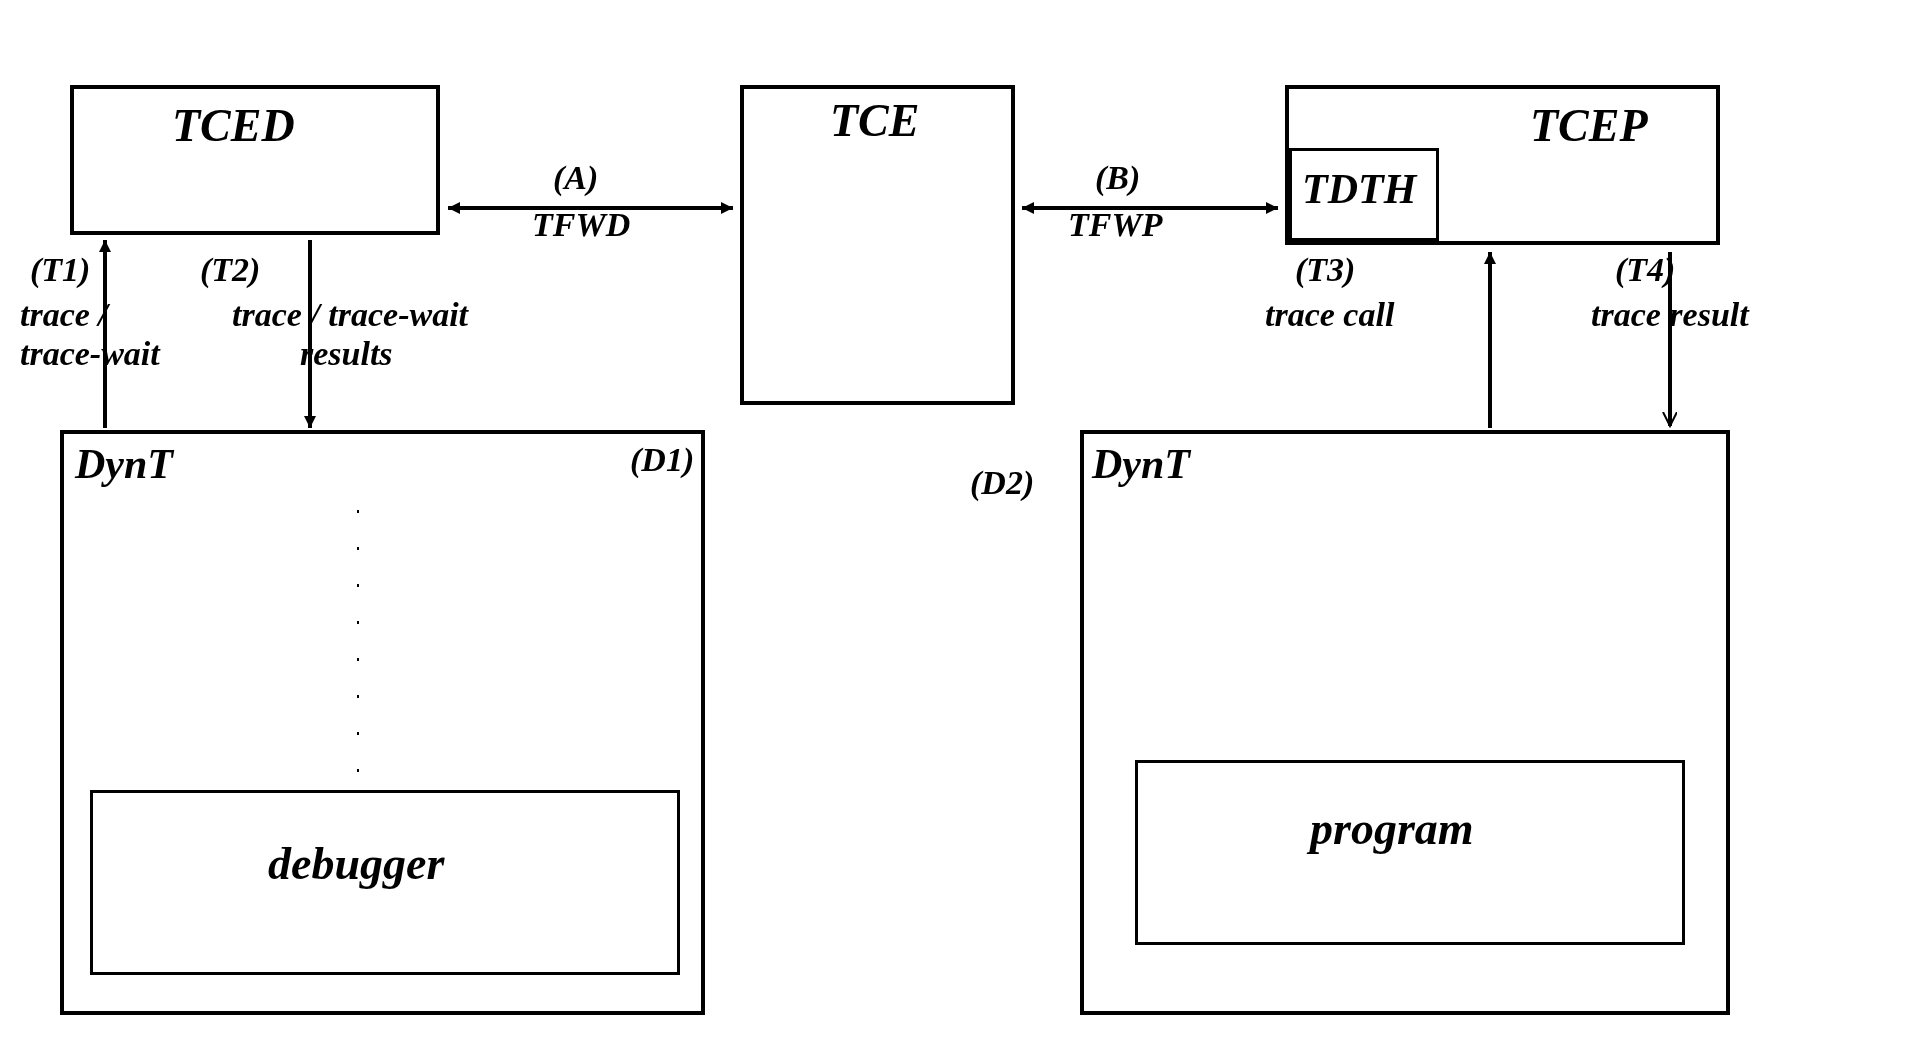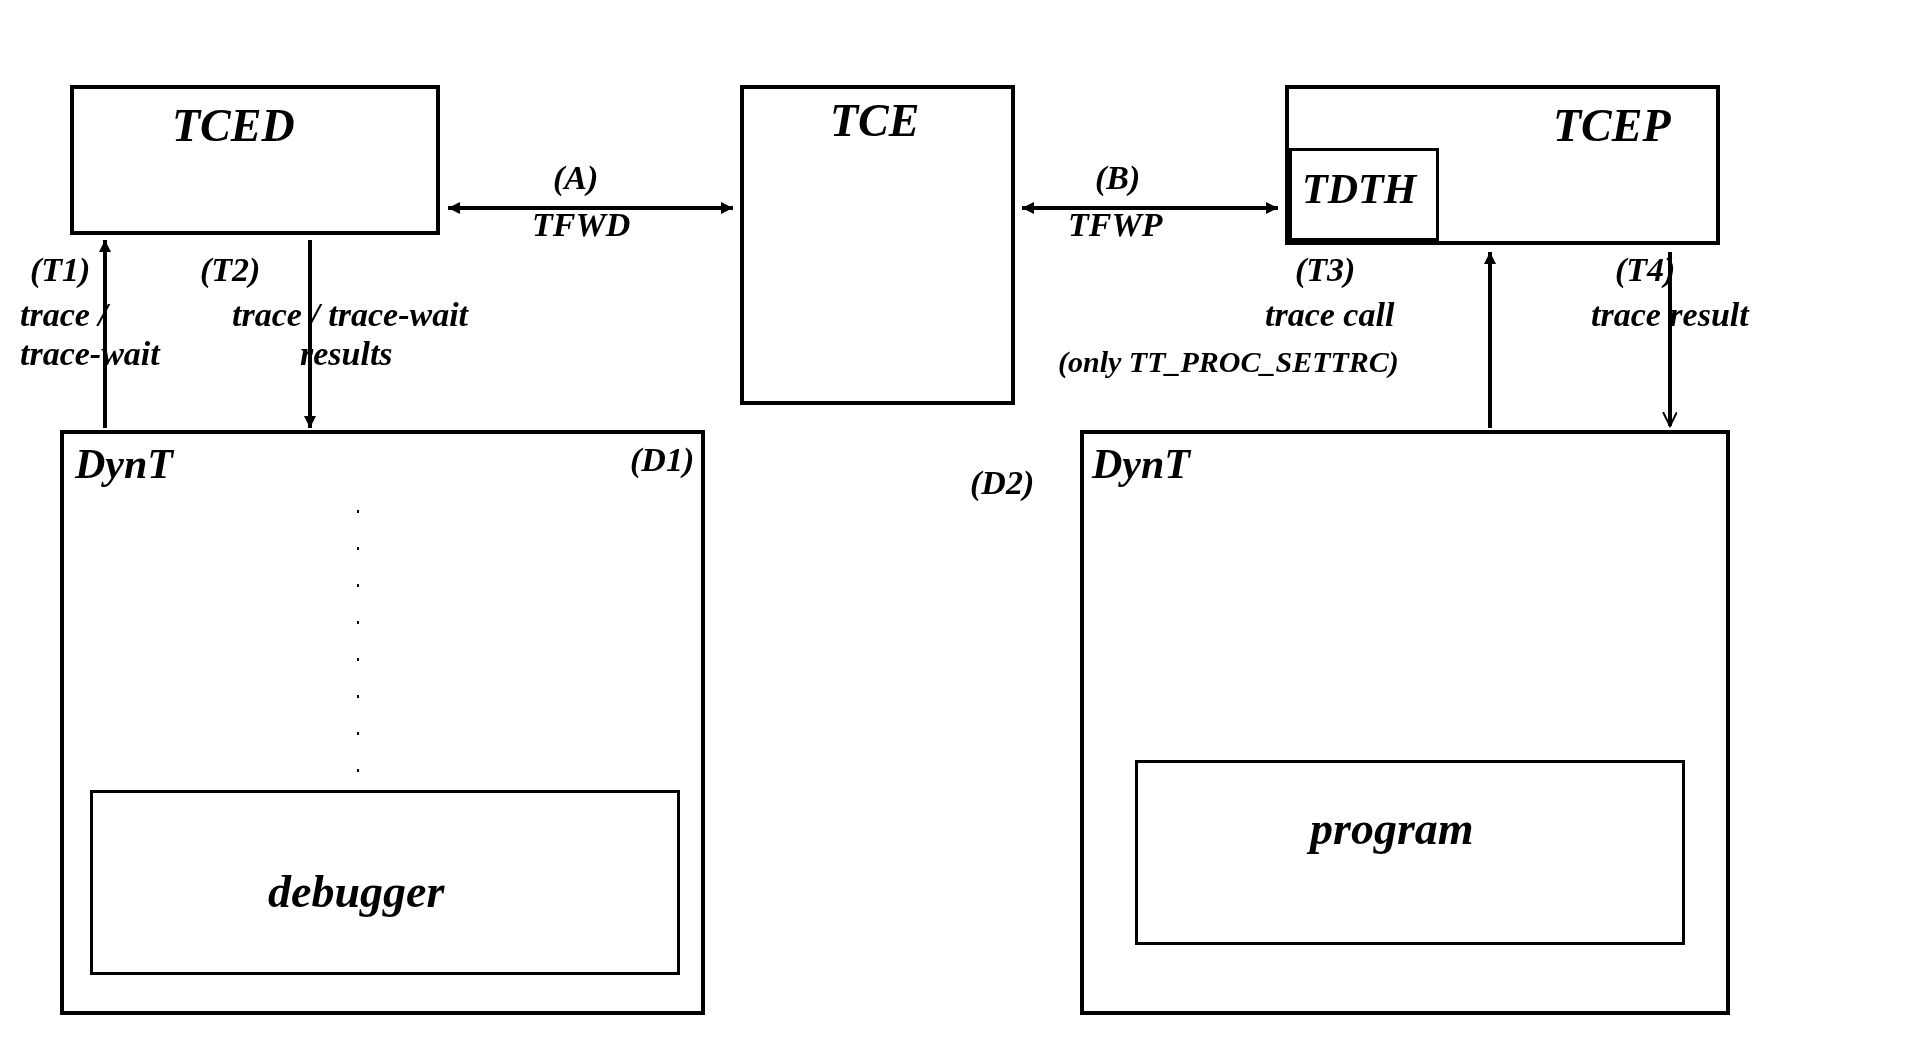--- a/index.html
+++ b/index.html
@@ -40,30 +40,30 @@
 
 <div class="stage">
 
   <div class="box" style="left:70px; top:85px; width:370px; height:150px;"></div>
   <div class="label xlarge" style="left:172px; top:100px;">TCED</div>
 
   <div class="box" style="left:740px; top:85px; width:275px; height:320px;"></div>
   <div class="label xlarge" style="left:830px; top:95px;">TCE</div>
 
   <div class="box" style="left:1285px; top:85px; width:435px; height:160px;"></div>
-  <div class="label xlarge" style="left:1530px; top:100px;margin-left:23px;">TCEP</div>
+  <div class="label xlarge" style="left:1530px; top:100px;">TCEP</div>
 
   <div class="box" style="left:1289px; top:148px; width:150px; height:93px; border-width:3px;"></div>
   <div class="label large" style="left:1302px; top:165px;">TDTH</div>
 
   <div class="box" style="left:60px; top:430px; width:645px; height:585px;"></div>
   <div class="label large" style="left:75px; top:440px;">DynT</div>
 
   <div class="box" style="left:90px; top:790px; width:590px; height:185px; border-width:3px;"></div>
-  <div class="label xlarge" style="left:268px; top:838px;margin-top:28px;">debugger</div>
+  <div class="label xlarge" style="left:268px; top:838px;">debugger</div>
 
   <div class="box" style="left:1080px; top:430px; width:650px; height:585px;"></div>
   <div class="label large" style="left:1092px; top:440px;">DynT</div>
 
   <div class="box" style="left:1135px; top:760px; width:550px; height:185px; border-width:3px;"></div>
   <div class="label xlarge" style="left:1310px; top:803px;">program</div>
 
   <svg width="1924" height="1056" style="position:absolute; left:0; top:0; pointer-events:none;">
     <defs>
       <marker id="ah" markerWidth="14" markerHeight="14" refX="12" refY="6" orient="auto" markerUnits="userSpaceOnUse">
@@ -101,21 +101,20 @@
   <div class="label med" style="left:30px; top:250px;">(T1)</div>
   <div class="label med" style="left:20px; top:295px;">trace /
 trace-wait</div>
 
   <div class="label med" style="left:200px; top:250px;">(T2)</div>
   <div class="label med" style="left:232px; top:295px;">trace / trace-wait
         results</div>
 
   <div class="label med" style="left:1295px; top:250px;">(T3)</div>
   <div class="label med" style="left:1265px; top:295px;">trace call</div>
-  <div class="label small" style="left:1058px; top:345px;">(only TT_PROC_SETTRC)</div>
 
   <div class="label med" style="left:1615px; top:250px;">(T4)</div>
   <div class="label med" style="left:1564px; top:295px;margin-left:27px;">trace result</div>
 
   <div class="label med" style="left:630px; top:440px;">(D1)</div>
   <div class="label med" style="left:970px; top:440px;margin-top:23px;">(D2)</div>
 
 </div>
 
 </body></html>

